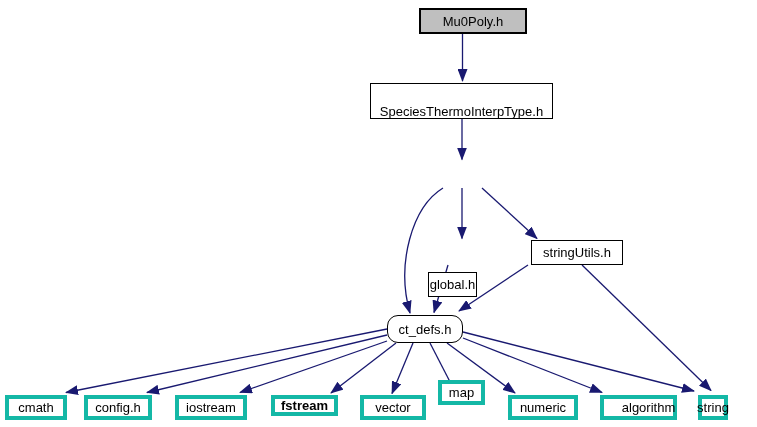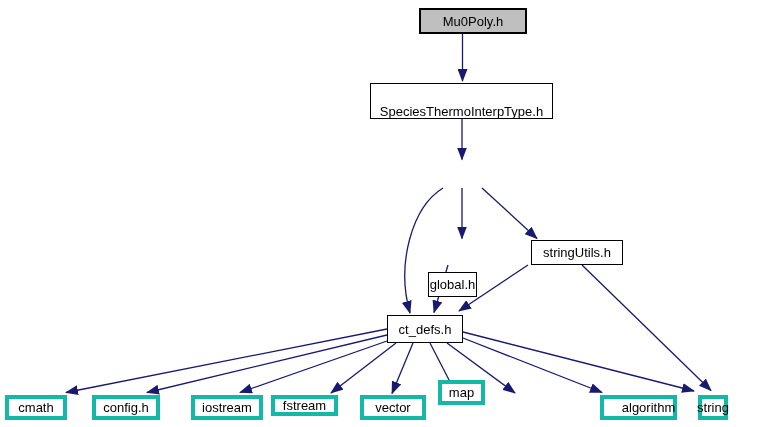--- a/index.html
+++ b/index.html
@@ -87,48 +87,51 @@
 
 
   <div class="node internal" style="left:428px; top:240px; width:49px; height:25px;margin-top:32px;">
     <span>global.h</span>
   </div>
 
   <div class="node internal" style="left:518px; top:240px; width:92px; height:25px;margin-left:13px;">
     <span>stringUtils.h</span>
   </div>
 
-  <div class="node internal" style="left:387px; top:315px; width:76px; height:28px;">
+  <div class="node internal" style="left:387px; top:315px; width:76px; height:28px;border-radius:11px;">
     <span>ct_defs.h</span>
   </div>
 
   <div class="node leaf" style="left:5px; top:395px; width:62px; height:25px;">
     <span>cmath</span>
   </div>
 
-  <div class="node leaf" style="left:84px; top:395px; width:68px; height:25px;margin-left:8px;">
+  <div class="node leaf" style="left:84px; top:395px; width:68px; height:25px;">
     <span>config.h</span>
   </div>
 
-  <div class="node leaf" style="left:175px; top:395px; width:72px; height:25px;margin-left:16px;">
+  <div class="node leaf" style="left:175px; top:395px; width:72px; height:25px;">
     <span>iostream</span>
   </div>
 
-  <div class="node leaf" style="left:271px; top:395px; width:67px; height:21px;">
+  <div class="node leaf" style="left:271px; top:395px; width:67px; height:21px;font-weight:bold;">
     <span>fstream</span>
   </div>
 
   <div class="node leaf" style="left:360px; top:395px; width:66px; height:25px;">
     <span>vector</span>
   </div>
 
   <div class="node leaf" style="left:438px; top:380px; width:47px; height:25px;">
     <span>map</span>
   </div>
 
+  <div class="node leaf" style="left:508px; top:395px; width:70px; height:25px;">
+    <span>numeric</span>
+  </div>
 
   <div class="node leaf" style="left:600px; top:395px; width:77px; height:25px;padding-left:20px;">
     <span>algorithm</span>
   </div>
 
   <div class="node leaf" style="left:698px; top:395px; width:30px; height:25px;">
     <span>string</span>
   </div>
 
 </div>

